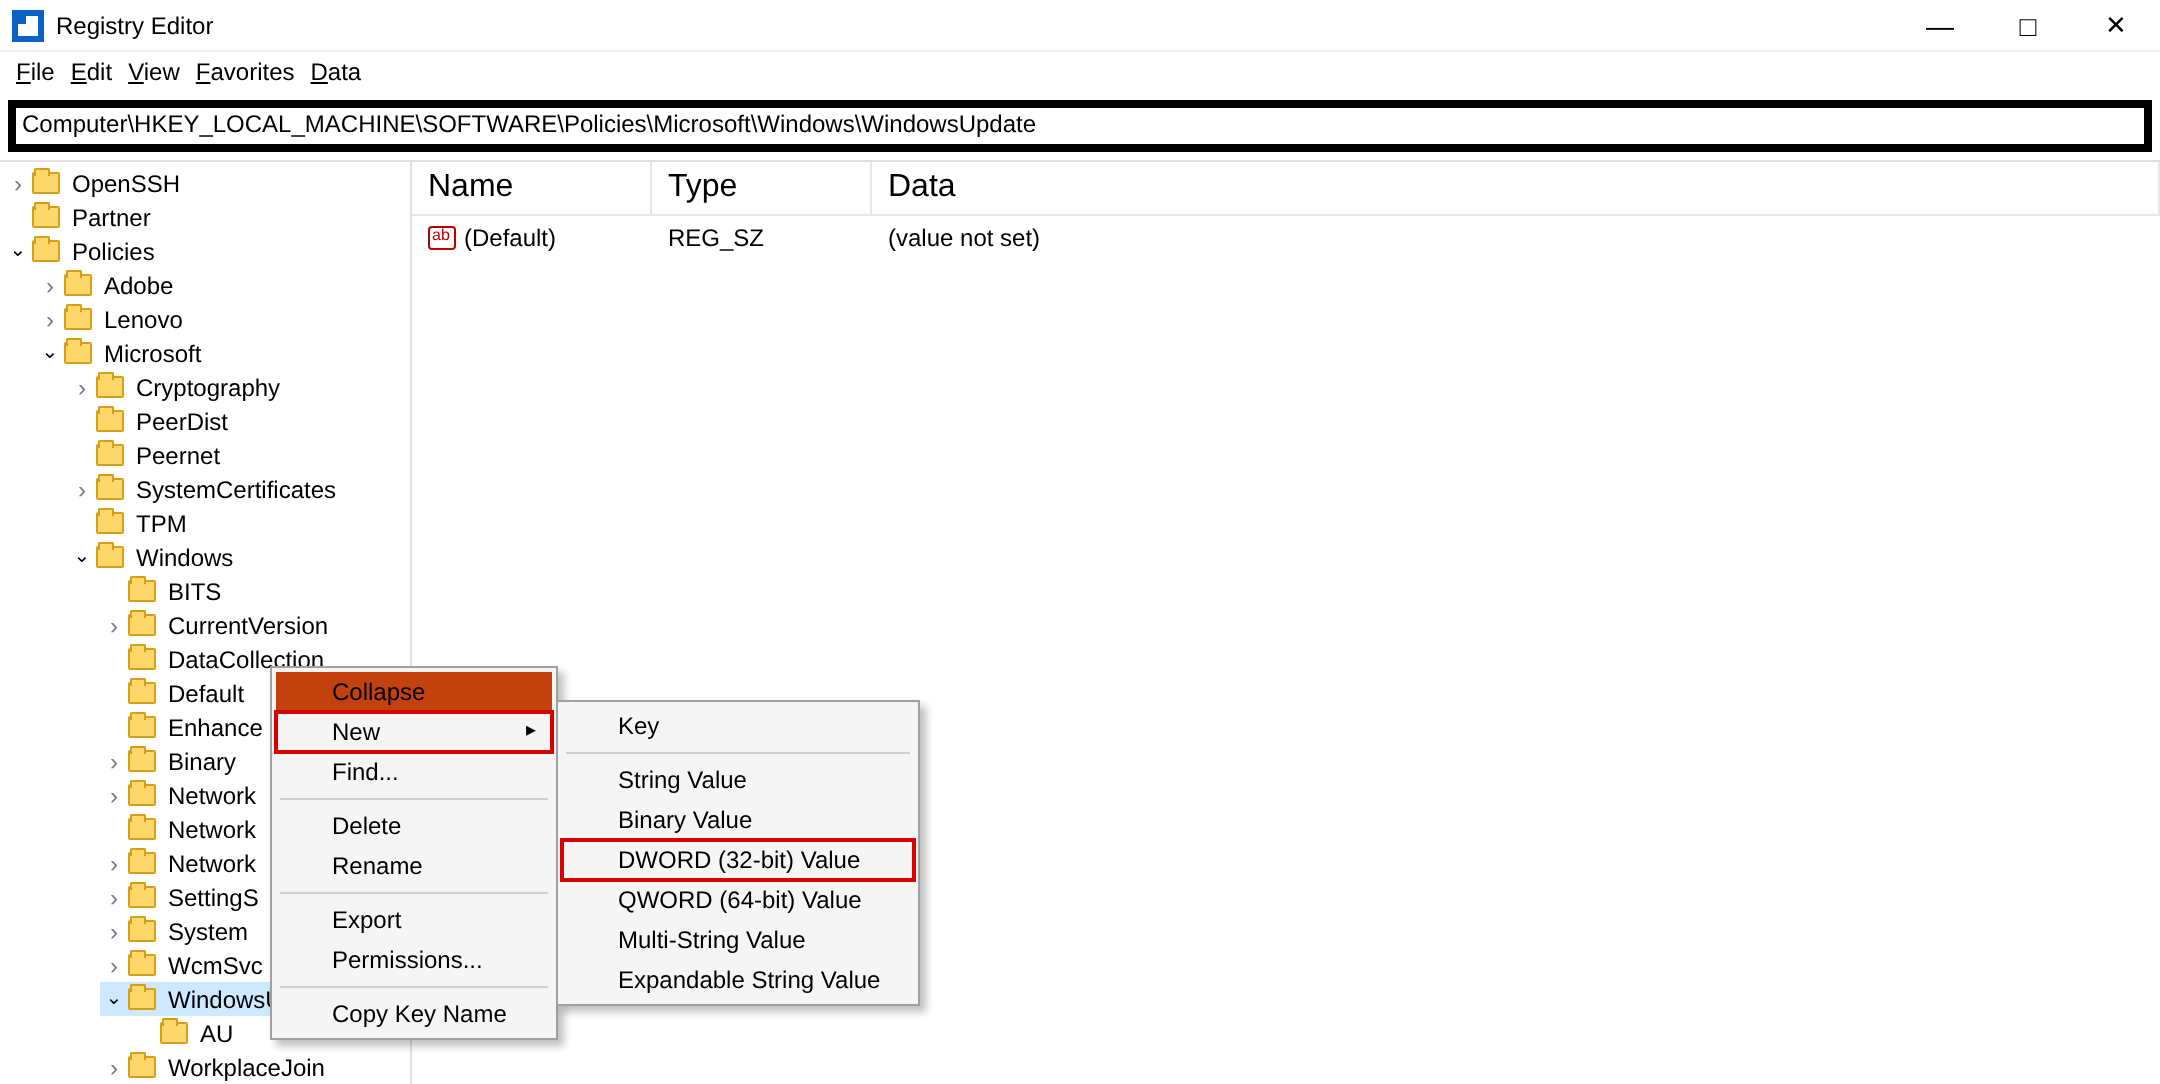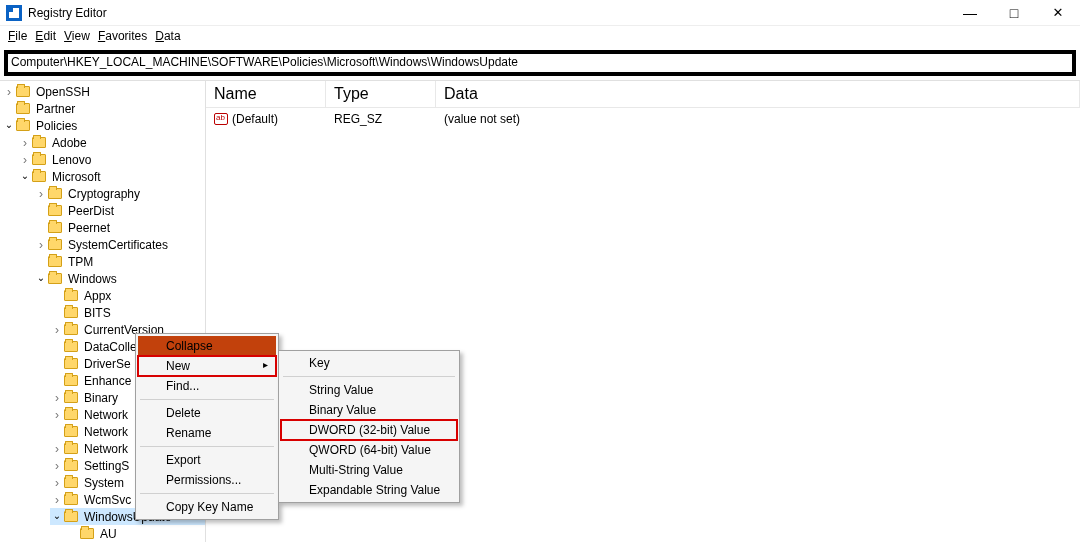--- a/index.html
+++ b/index.html
@@ -214,27 +214,20 @@
                   <div class="ti">
                     <span class="chev open"></span>
                     <span class="folder"></span>
                     <span class="label">Windows</span>
                   </div>
                 <ul>
                   <li>
                       <div class="ti">
                         <span class="chev none"></span>
                         <span class="folder"></span>
-                        <span class="label">Appx</span>
-                      </div>
-                    </li>
-                  <li>
-                      <div class="ti">
-                        <span class="chev none"></span>
-                        <span class="folder"></span>
                         <span class="label">BITS</span>
                       </div>
                     </li>
                   <li>
                       <div class="ti">
                         <span class="chev closed"></span>
                         <span class="folder"></span>
                         <span class="label">CurrentVersion</span>
                       </div>
                     </li>
@@ -242,21 +235,21 @@
                       <div class="ti">
                         <span class="chev none"></span>
                         <span class="folder"></span>
                         <span class="label">DataCollection</span>
                       </div>
                     </li>
                   <li>
                       <div class="ti">
                         <span class="chev none"></span>
                         <span class="folder"></span>
-                        <span class="label">DriverSe</span>
+                        <span class="label">Default</span>
                       </div>
                     </li>
                   <li>
                       <div class="ti">
                         <span class="chev none"></span>
                         <span class="folder"></span>
                         <span class="label">Enhance</span>
                       </div>
                     </li>
                   <li>

